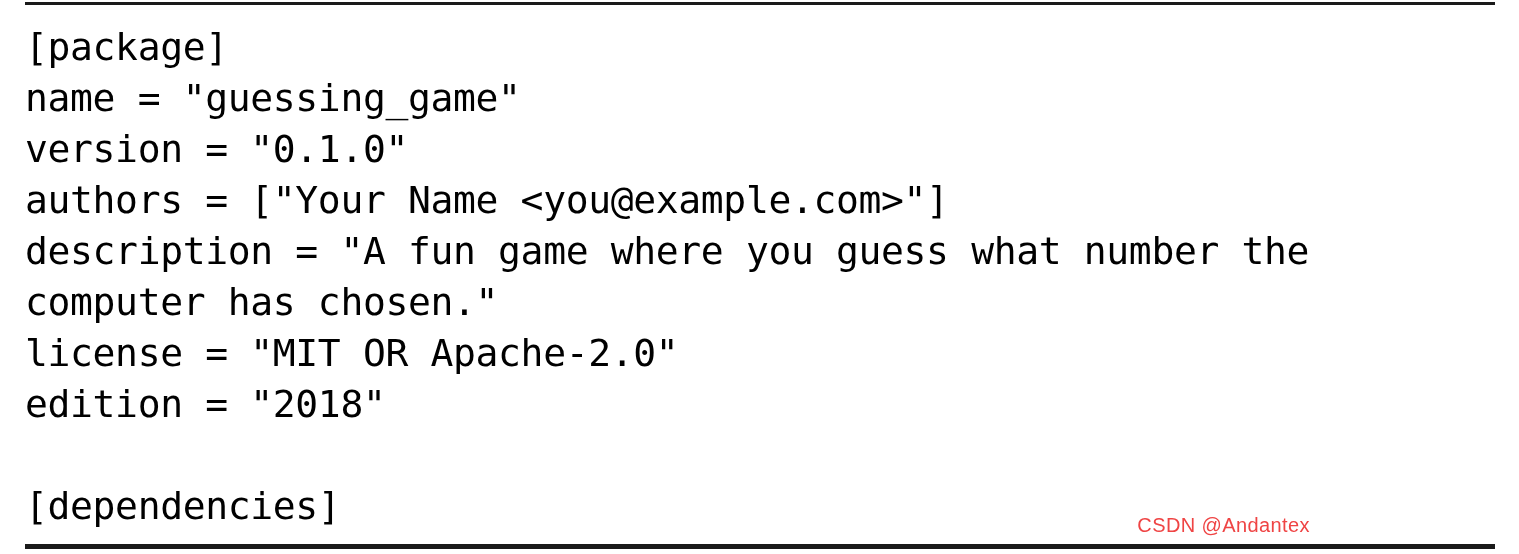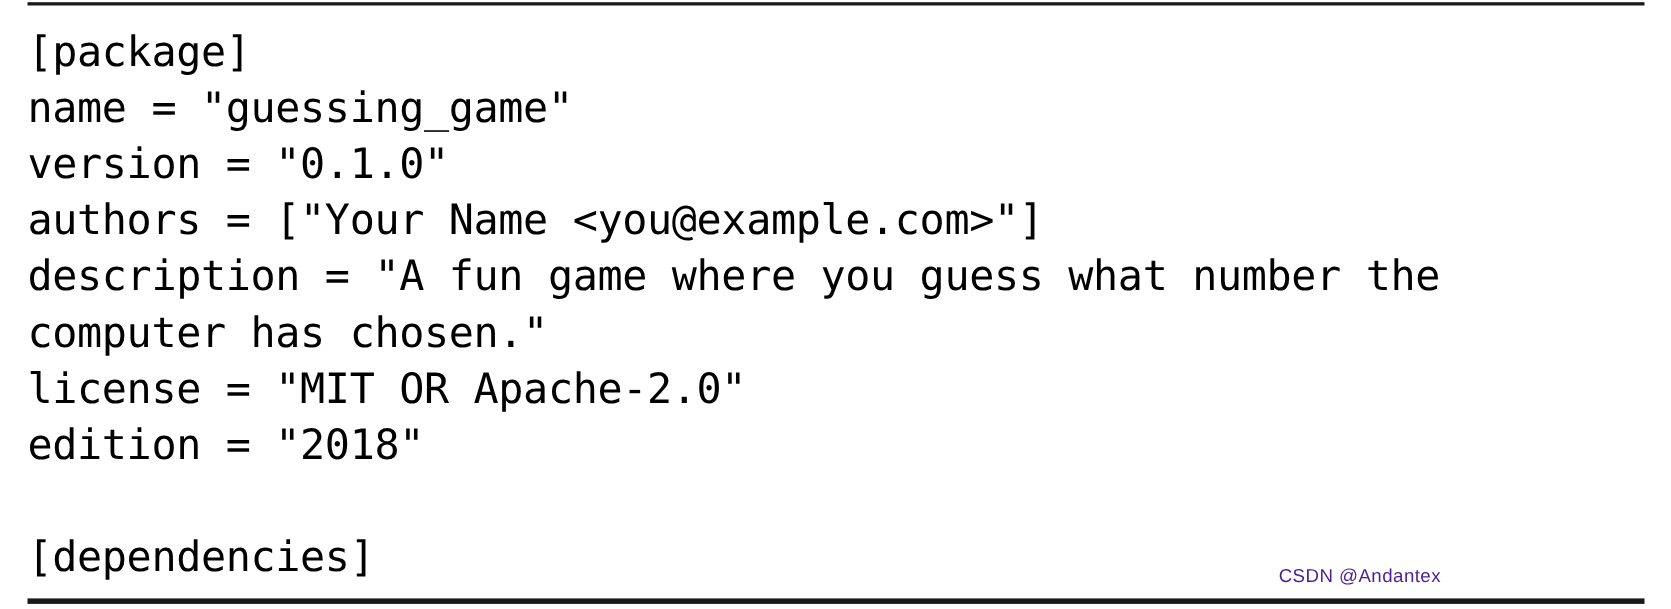--- a/index.html
+++ b/index.html
@@ -51,22 +51,22 @@
     white-space: pre-wrap;
     word-break: break-word;
     letter-spacing: -0.35px;
     font-weight: 400;
   }
   .watermark {
     position: absolute;
     right: 22px;
     top: 514px;
     font-family: "Liberation Sans", sans-serif;
-    font-size: 17px;
-    color: #4c1d95;
+    font-size: 20px;
+    color: #ef4444;
     letter-spacing: 0.4px;
     white-space: nowrap;
   }
 </style>
 </head>
 <body>
 
 <div class="code-block">
 
   <div class="rule rule-top"></div>

